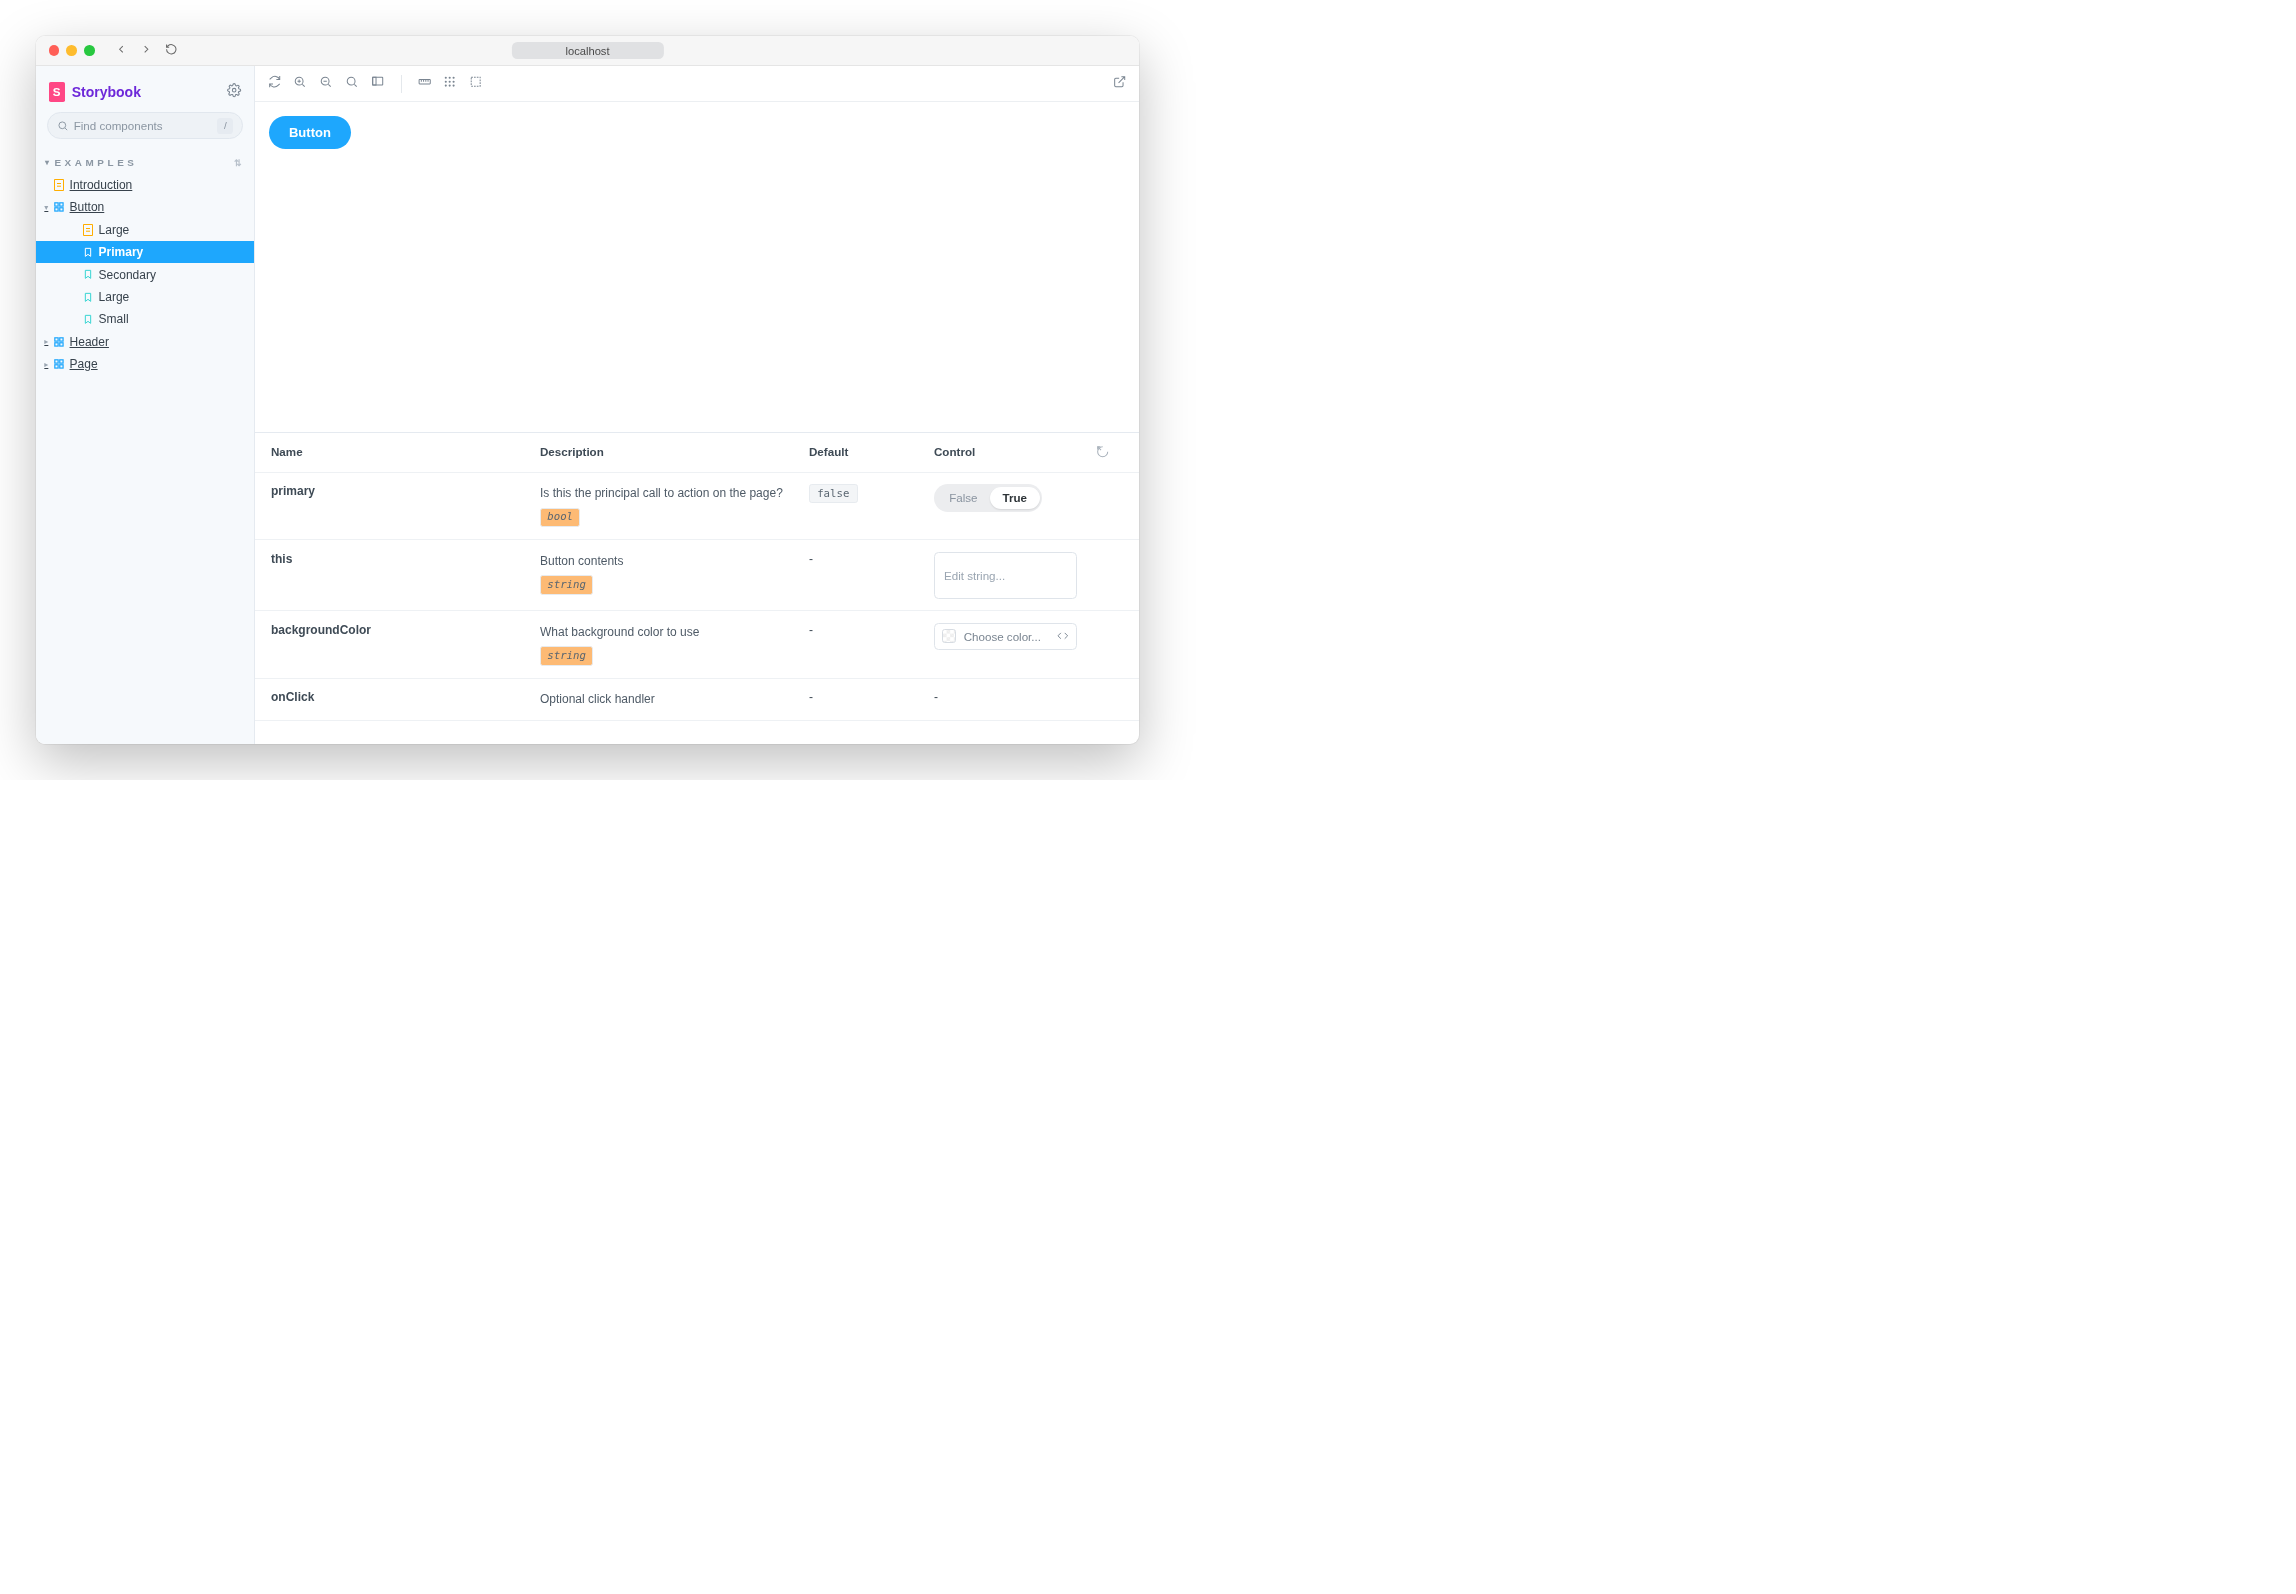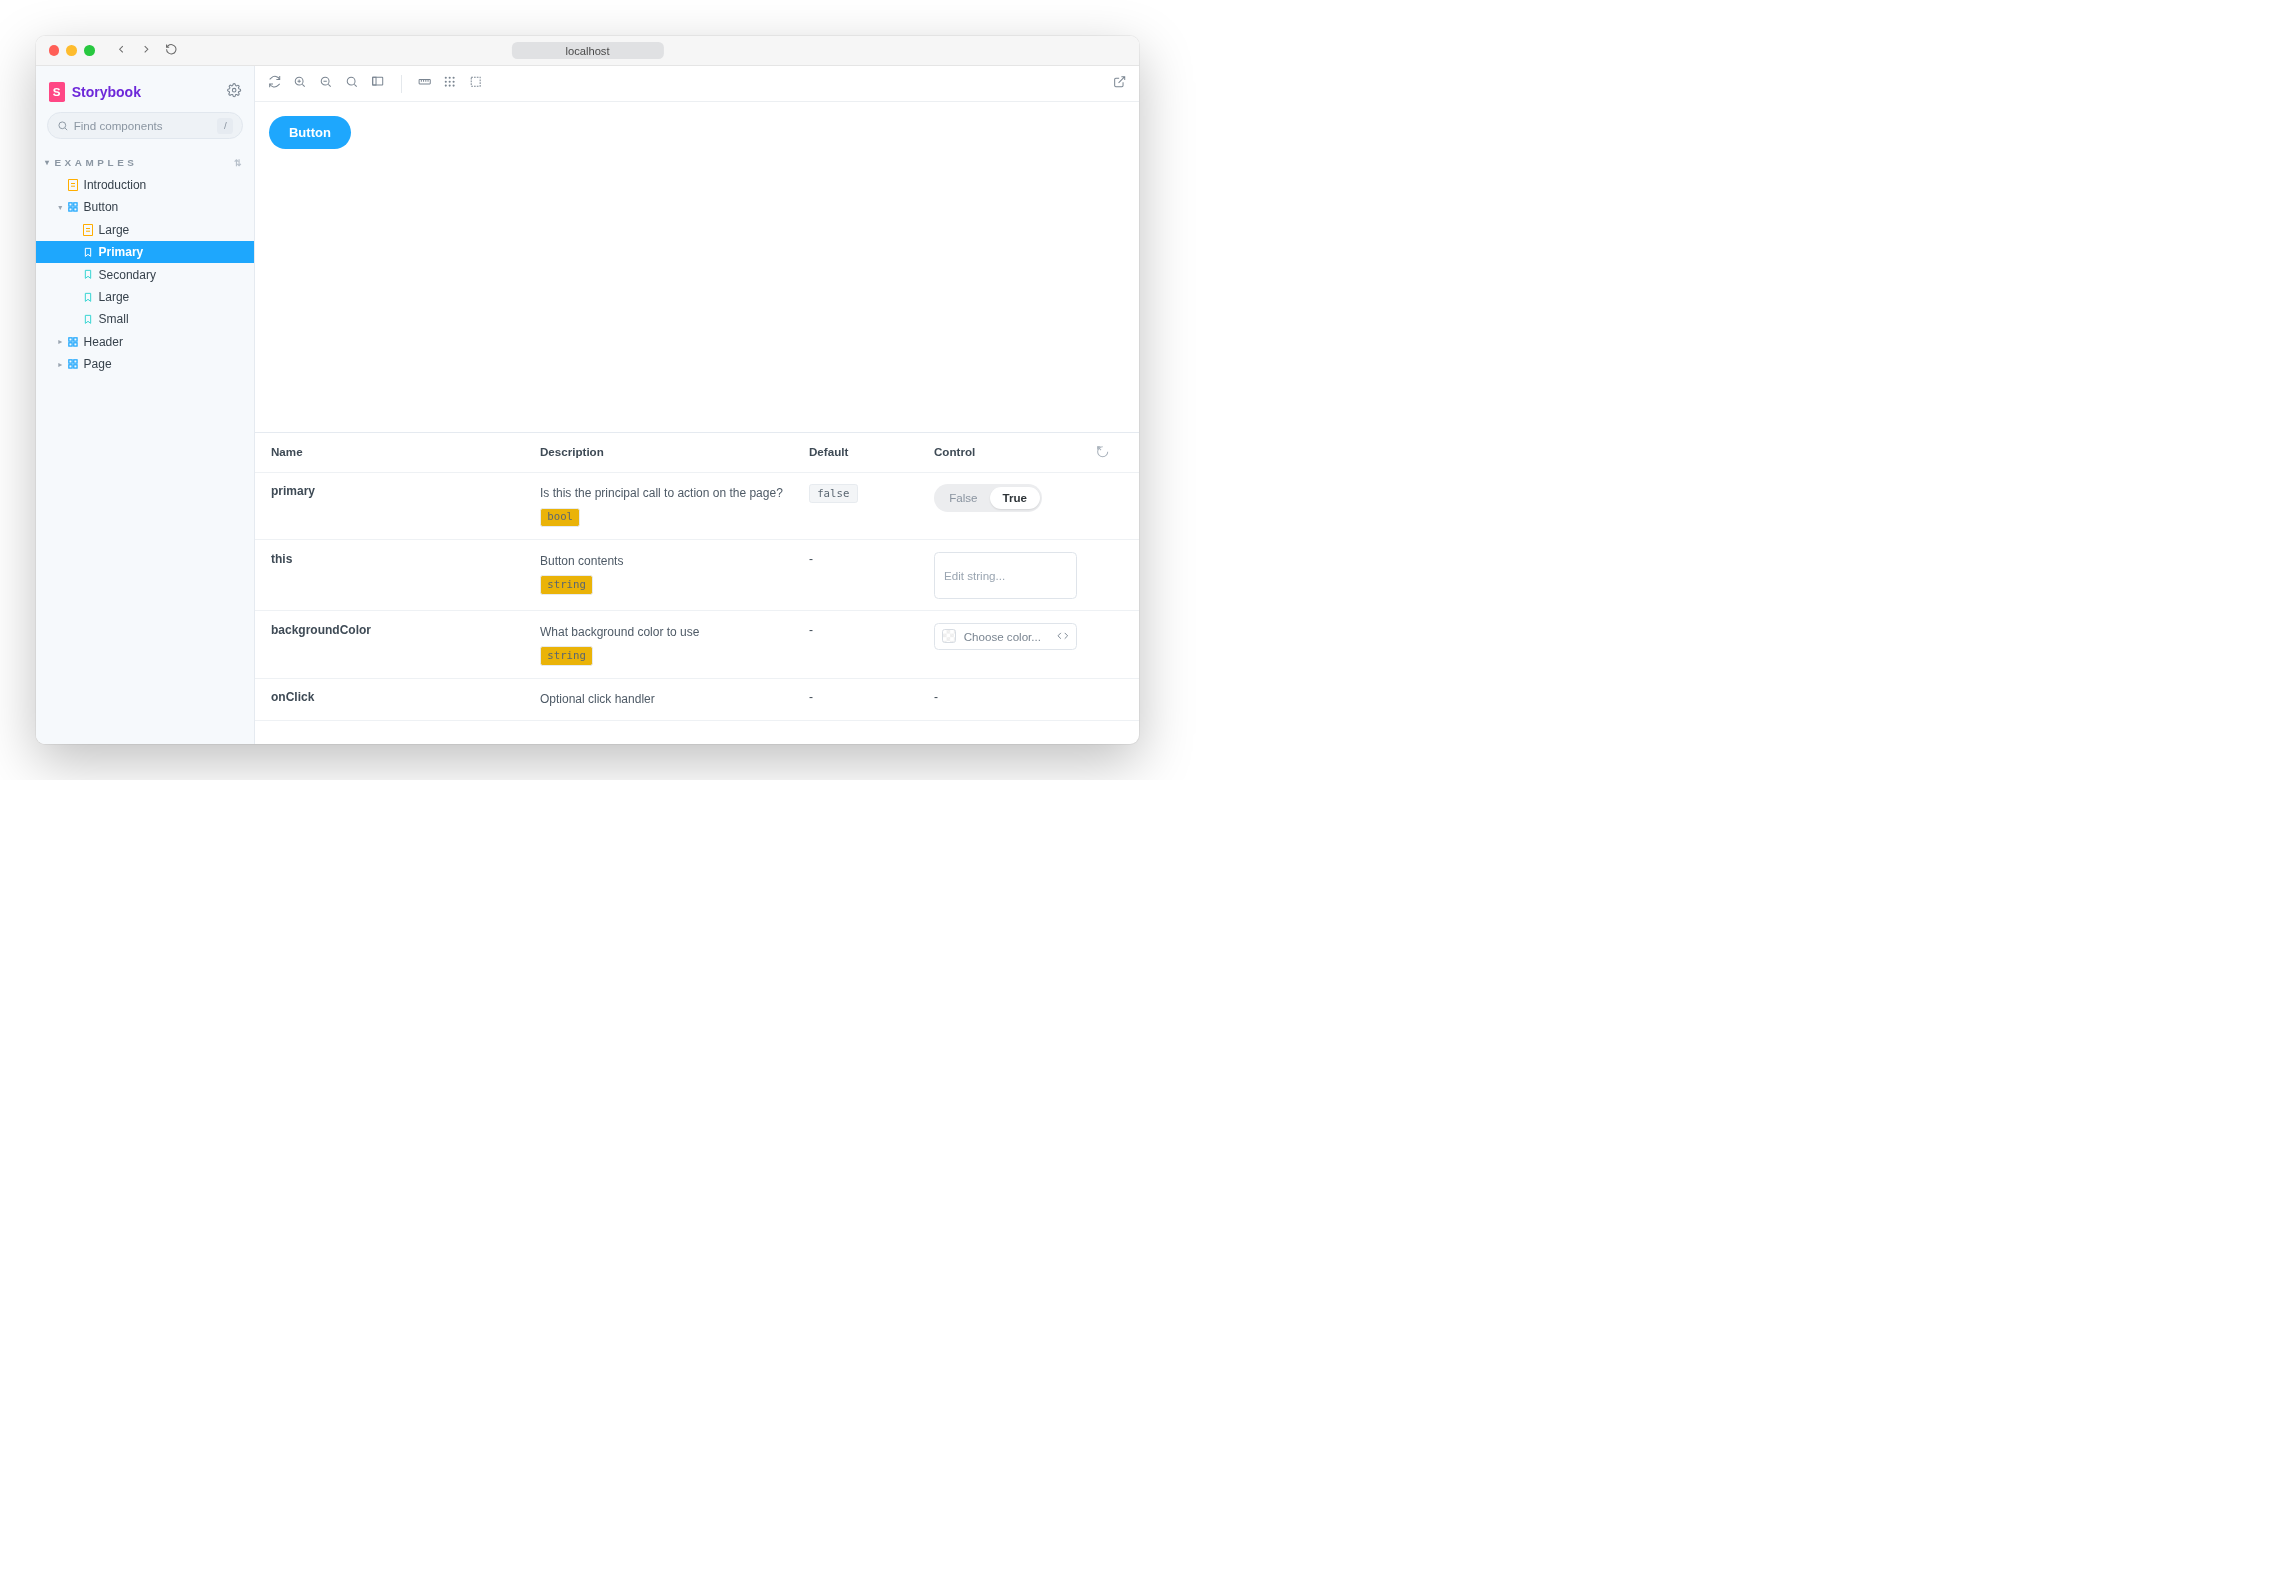--- a/index.html
+++ b/index.html
@@ -88,21 +88,21 @@
 }
 .section-head .chev { font-size: 9px; color: #b8c1cb; letter-spacing: 0; }
 
 .tree { font-size: 12px; color: #37424c; }
 .tree-row {
   display: flex; align-items: center;
   height: 22.4px; padding-left: 9px; cursor: pointer;
 }
 .tree-row .caret { width: 10.7px; color: #9aa5b1; font-size: 8px; text-align: center; }
 .tree-row .ticon { width: 14.3px; display:flex; justify-content:center; margin-right: 3.6px;}
-.tree-row.depth1 { padding-left: 19px; }
+.tree-row.depth1 { padding-left: 5px; text-decoration: underline; }
 .tree-row.depth2 { padding-left: 34px; }
 .tree-row.selected { background: #1ea7fd; color: #fff; font-weight: 600; }
 .tree-row.selected .ticon svg { stroke: #fff; }
 
 .doc-icon { width:9.9px; height:11.6px; border:1.2px solid #ffae00; border-radius:0.9px; position:relative;}
 .doc-icon::after{content:""; position:absolute; left:1.8px; right:1.8px; top:2.7px; height:1.2px; background:#ffae00; box-shadow:0 2.7px 0 #ffae00;}
 .comp-icon{ width:9.9px; height:9.9px; }
 .bm-icon{ width:8px; height:10.7px; }
 
 
@@ -147,23 +147,23 @@
   grid-template-columns: 269px 269px 125px 1fr 27px;
   padding: 11.6px 16px;
   align-items: start;
   border-bottom: 0.9px solid #eef1f4;
 }
 .ctable-head { font-size: 11.6px; font-weight: 700; color: #3e4a55; }
 .ctable-row { font-size: 12px; color: #3e4a55; }
 .ctable-row .pname{ font-weight:700; }
 .ctable-row .pdesc{ color:#4e5a66; line-height:1.5; }
 .type-tag {
-  display:inline-block; background:#eab308; border:0.9px solid #e7ebef;
+  display:inline-block; background:#fdba74; border:0.9px solid #e7ebef;
   border-radius:2.7px; padding:0.9px 6.3px; font-family: ui-monospace, Menlo, monospace;
-  font-size:10.7px; color:#5a6671; margin-top:5.4px;
+  font-size:10.7px; color:#5a6671; margin-top:5.4px;font-style:italic;
 }
 .def-tag{
   display:inline-block; background:#f3f5f7; border:0.9px solid #e7ebef;
   border-radius:2.7px; padding:1.8px 7.2px; font-family: ui-monospace, Menlo, monospace;
   font-size:10.7px; color:#5a6671;
 }
 .toggle {
   display:inline-flex; background:#ecedef; border-radius:16px; padding:2.7px;
   font-size:11.6px; color:#8a94a0;
 }

